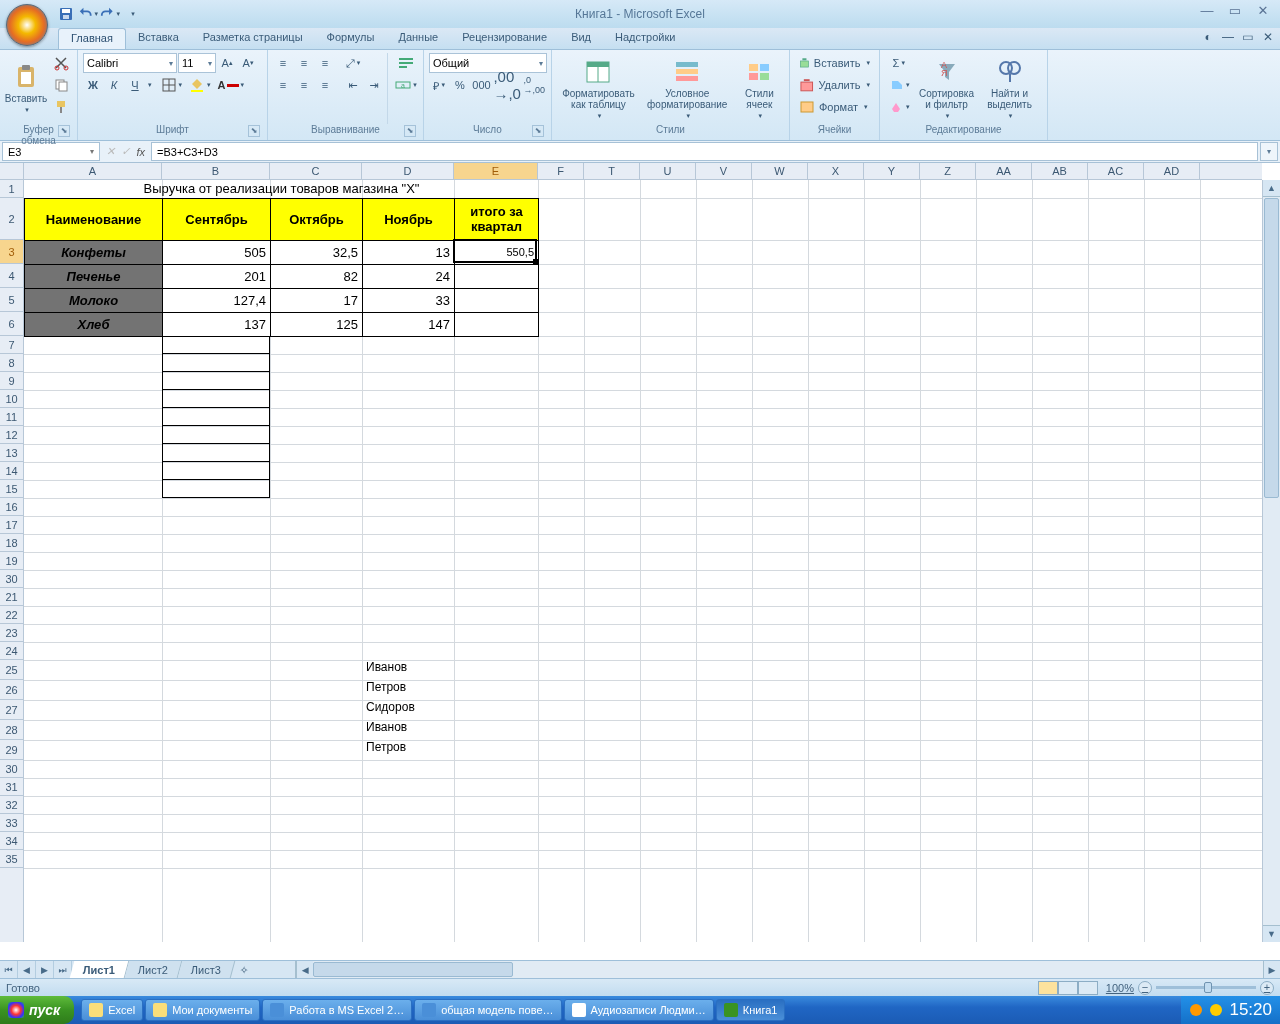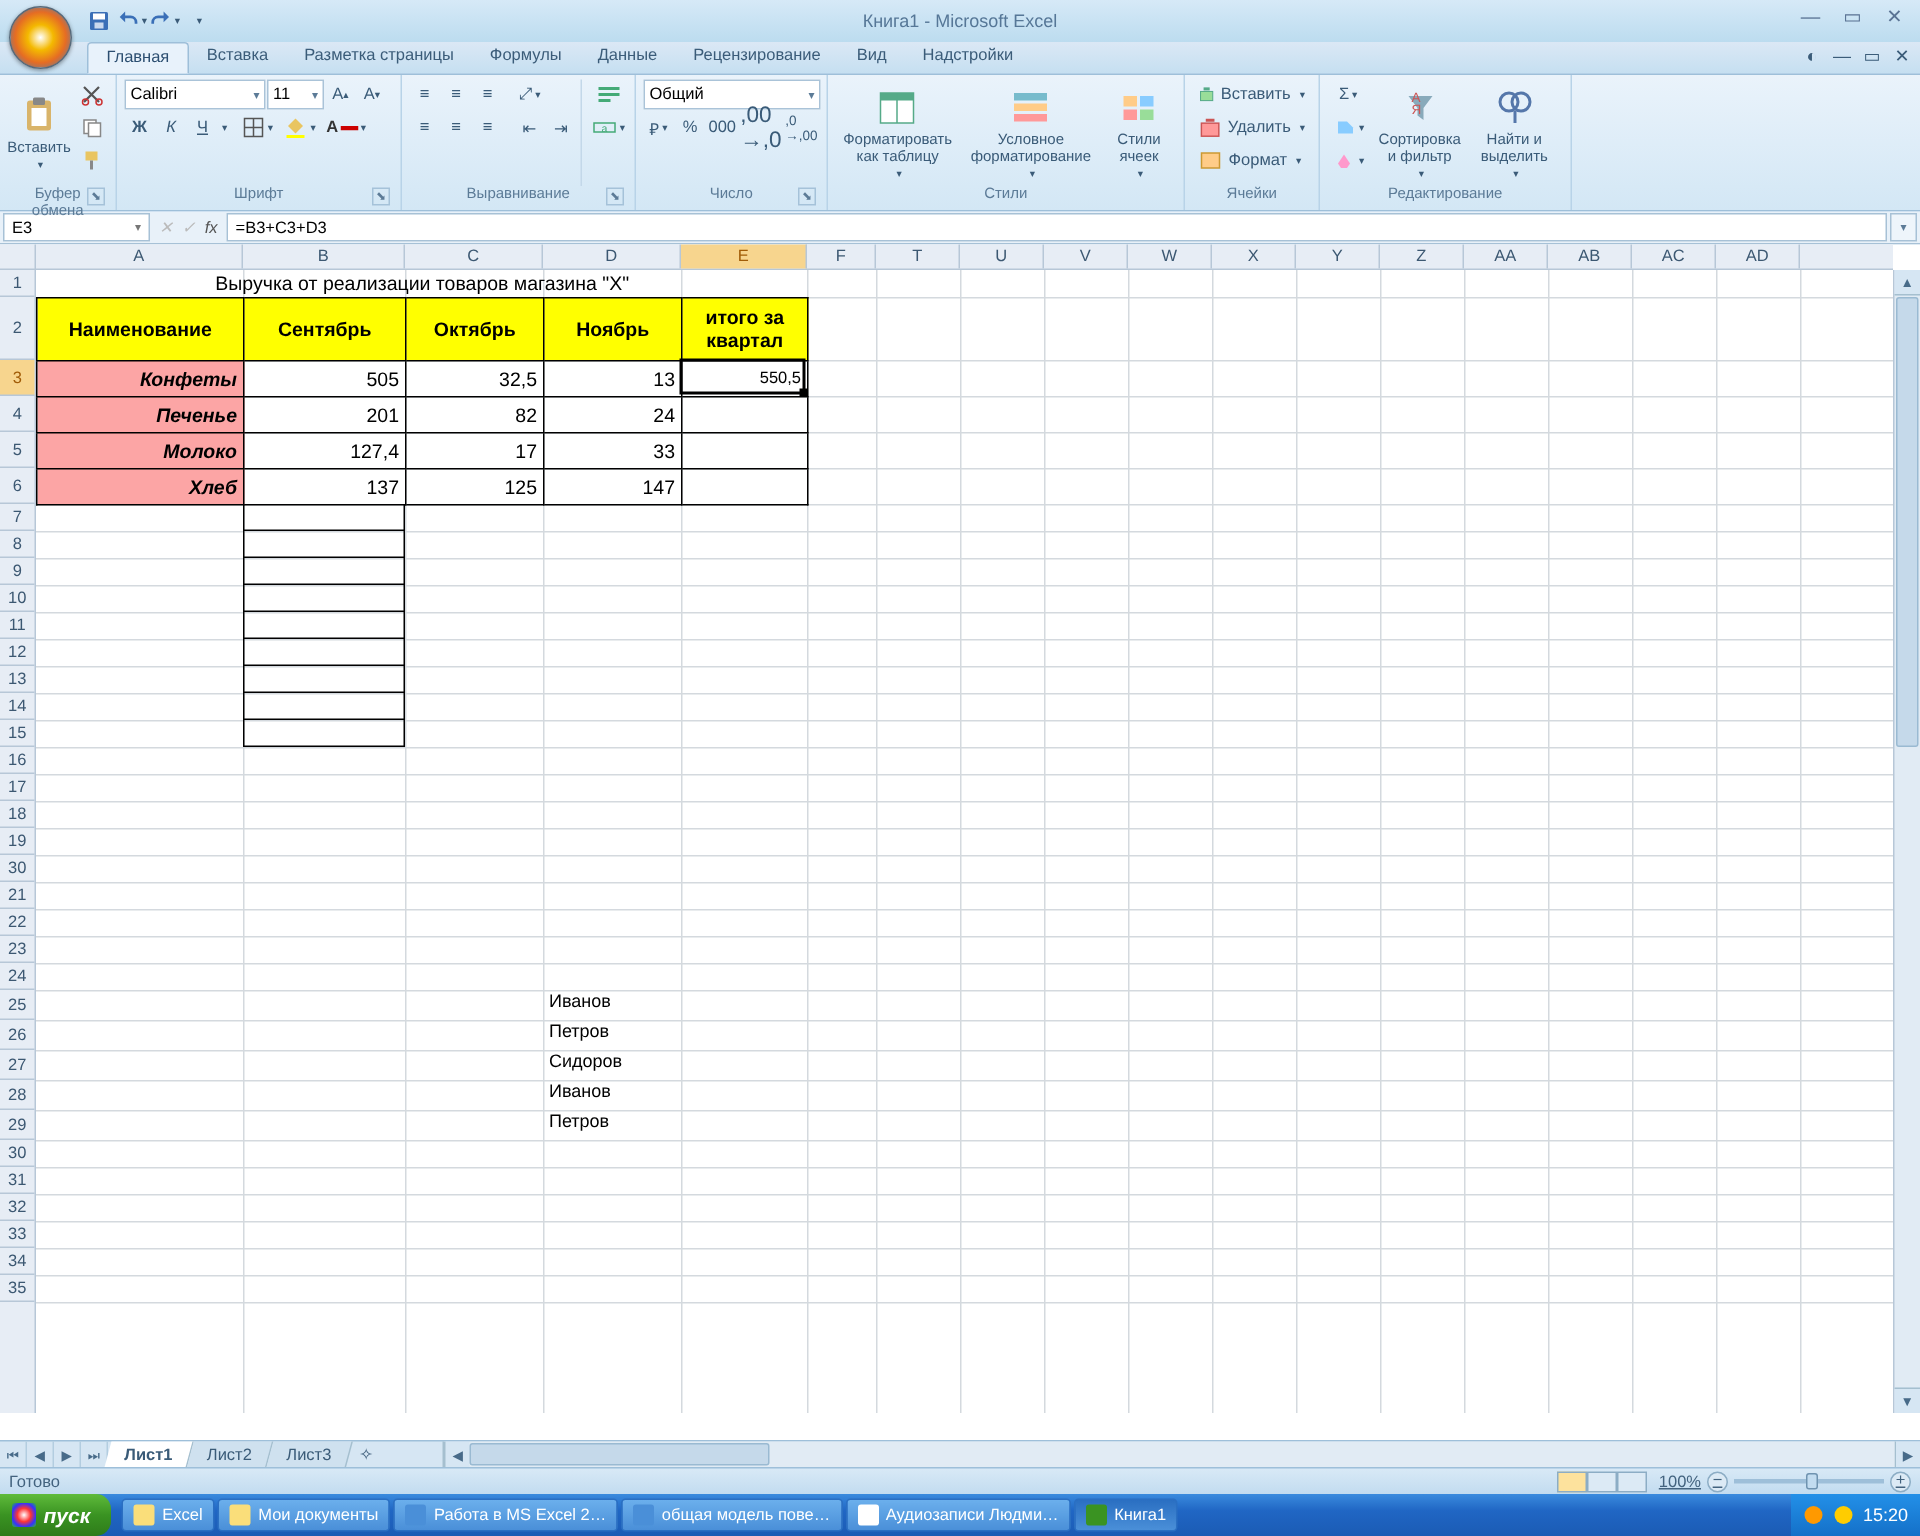--- a/index.html
+++ b/index.html
@@ -57,21 +57,21 @@
 .rh { border-bottom:1px solid #b7c7d7; text-align:center; font-size:11px; color:#3c5872; }
 .rh.active { background:#f7d58e; color:#a15c07; }
 .cells { position:absolute; top:17px; left:24px; right:18px; bottom:18px; overflow:hidden; }
 .gridbg { position:absolute; inset:0; }
 .gridline-v { position:absolute; top:0; bottom:0; width:1px; background:#d4d9de; }
 .gridline-h { position:absolute; left:0; right:0; height:1px; background:#d4d9de; }
 
 .datatable { position:absolute; top:0; left:0; border-collapse:collapse; }
 .datatable td { border:1px solid #000; padding:0 4px; font-size:13px; height:20px; }
 .hdr-row td { background:#ffff00; text-align:center; font-weight:bold; height:42px; }
-.prod td:first-child { background:#fca5a5; text-align:right; font-style:italic; font-weight:bold; }
+.prod td:first-child { background:#737373; text-align:center; font-style:italic; font-weight:bold; }
 .prod td { text-align:right; }
 .title-merged { text-align:center; font-size:13px; border:none!important; }
 
 .sel { position:absolute; border:2px solid #000; pointer-events:none; }
 .sel-handle { position:absolute; right:-3px; bottom:-3px; width:5px; height:5px; background:#000; }
 
 .names-list { position:absolute; font-size:12px; }
 .names-list div { height:20px; padding-left:4px; }
 
 
@@ -101,21 +101,21 @@
 .zoom .slider .t { position:absolute; left:48px; top:-4px; width:8px; height:11px; background:#c2dcf0; border:1px solid #6f93b0; border-radius:2px; }
 .zbtn { width:14px; height:14px; border:1px solid #8cadc5; border-radius:7px; text-align:center; line-height:11px; font-size:11px; background:#dceaf5; color:#43637f; }
 
 
 .taskbar { position:absolute; left:0; right:0; bottom:0; height:28px; background:linear-gradient(#3a8bde,#2066c4 40%,#1b5bb4); display:flex; align-items:center; }
 .start { height:28px; padding:0 14px 0 8px; background:linear-gradient(#5fbb3b,#3a9322 50%,#2e7b1a); color:#fff; font-weight:bold; font-style:italic; font-size:14px; display:flex; align-items:center; gap:5px; border-radius:0 10px 10px 0; }
 .start .orb { width:16px; height:16px; background:radial-gradient(#fff,#f33 40%,#33f 70%,#3b3); border-radius:2px; }
 .tb-item { height:22px; margin:0 1px; padding:0 7px; background:linear-gradient(#6bafec,#4a8fd8); border:1px solid #2a6fc2; border-radius:3px; display:flex; align-items:center; gap:5px; color:#fff; font-size:11px; max-width:158px; overflow:hidden; white-space:nowrap; }
 .tb-item.active { background:linear-gradient(#2a6fc2,#4a8fd8); }
 .tb-item .ti { width:14px; height:14px; background:#fff; border-radius:2px; }
-.tray { margin-left:auto; height:28px; background:linear-gradient(#2390e8,#1470c8); display:flex; align-items:center; padding:0 8px; gap:6px; color:#fff; font-size:12px; }
+.tray { margin-left:auto; height:28px; background:linear-gradient(#2390e8,#1470c8); display:flex; align-items:center; padding:0 8px; gap:6px; color:#fff; font-size:17px; }
 .tray .ti { width:14px; height:14px; }
 
 svg { display:block; }
 </style>
 </head>
 <body>
 
 <div class="titlebar">
   <div class="office-btn"></div>
   <div class="qat">

